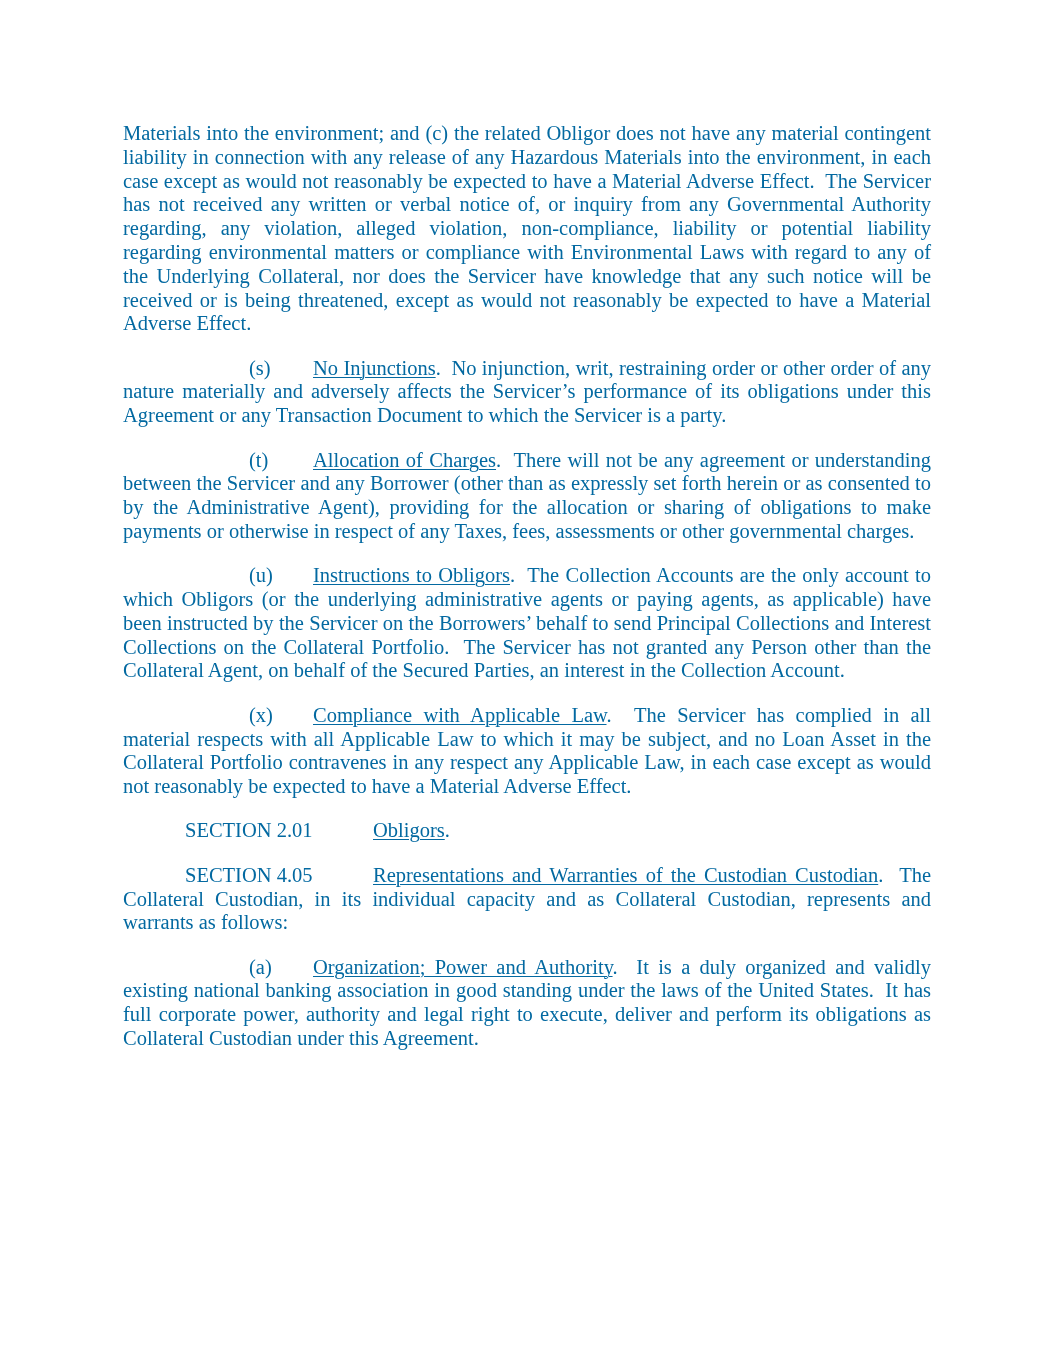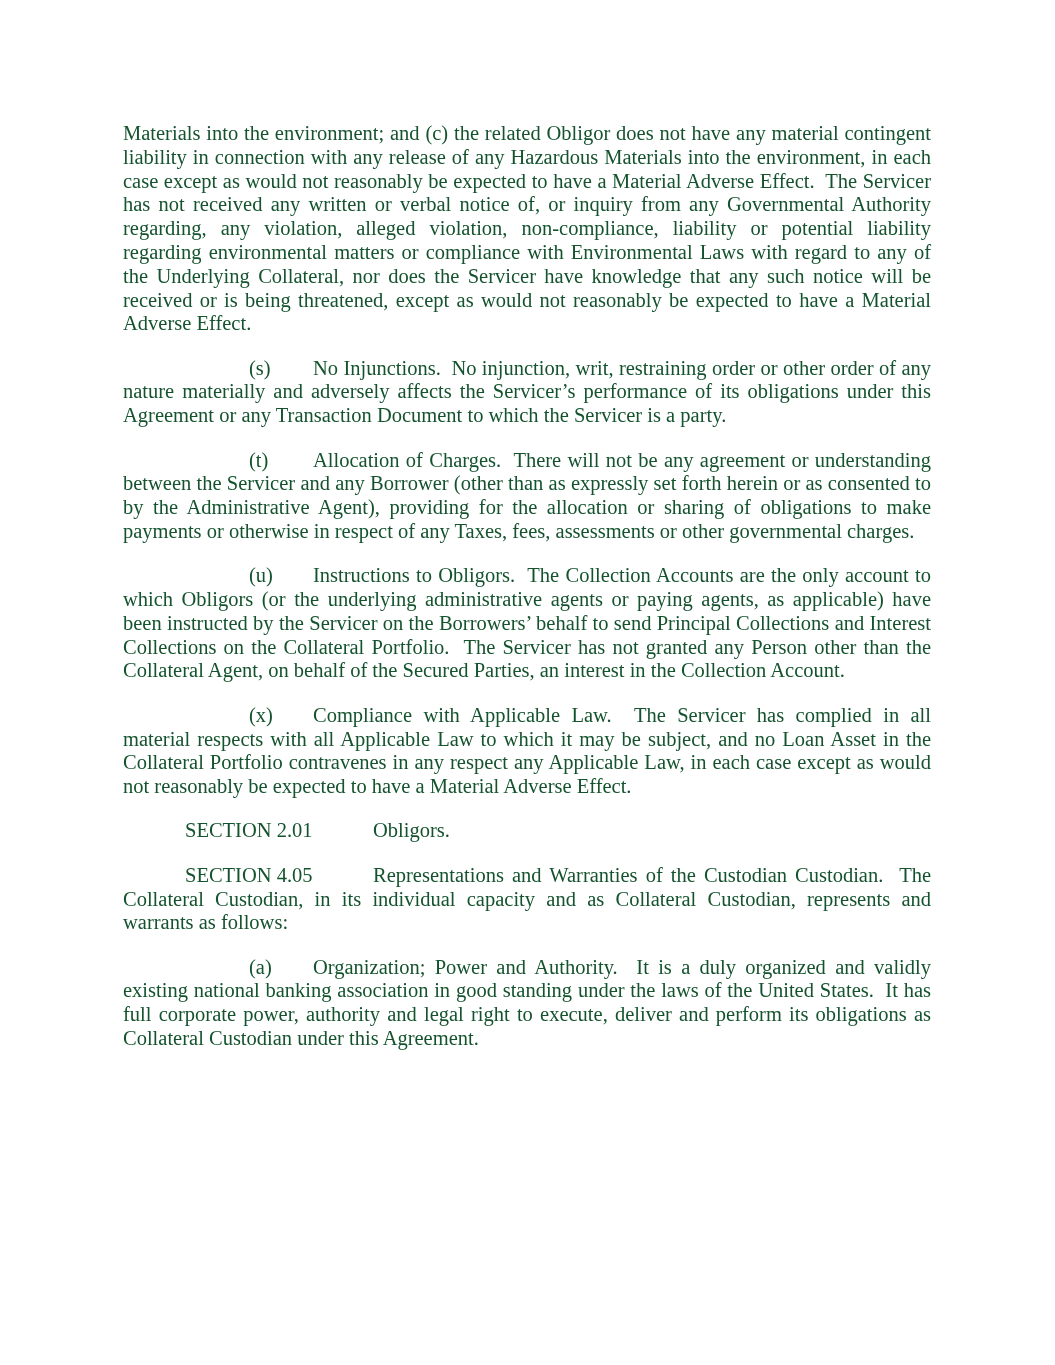--- a/index.html
+++ b/index.html
@@ -5,21 +5,21 @@
   html, body {
     margin: 0;
     padding: 0;
     background: #ffffff;
   }
   .page {
     position: relative;
     width: 1055px;
     height: 1082px;
     background: #ffffff;
-    color: #14532d;
+    color: #0369a1;
     font-family: "Liberation Serif", "DejaVu Serif", serif;
     font-size: 20.5px;
     line-height: 23.8px;
     overflow: hidden;
   }
   .content {
     position: absolute;
     left: 123px;
     top: 122px;
     width: 808px;
@@ -36,20 +36,21 @@
     display: inline-block;
     width: 64px;
     text-indent: 0;
   }
   .label-section {
     display: inline-block;
     width: 188px;
     text-indent: 0;
   }
   .heading {
+    text-decoration: underline;
     text-decoration-thickness: 1px;
     text-underline-offset: 2px;
   }
   .pagenum {
     position: absolute;
     left: 0;
     right: 2px;
     top: 1213px;
     text-align: right;
     font-size: 11px;

